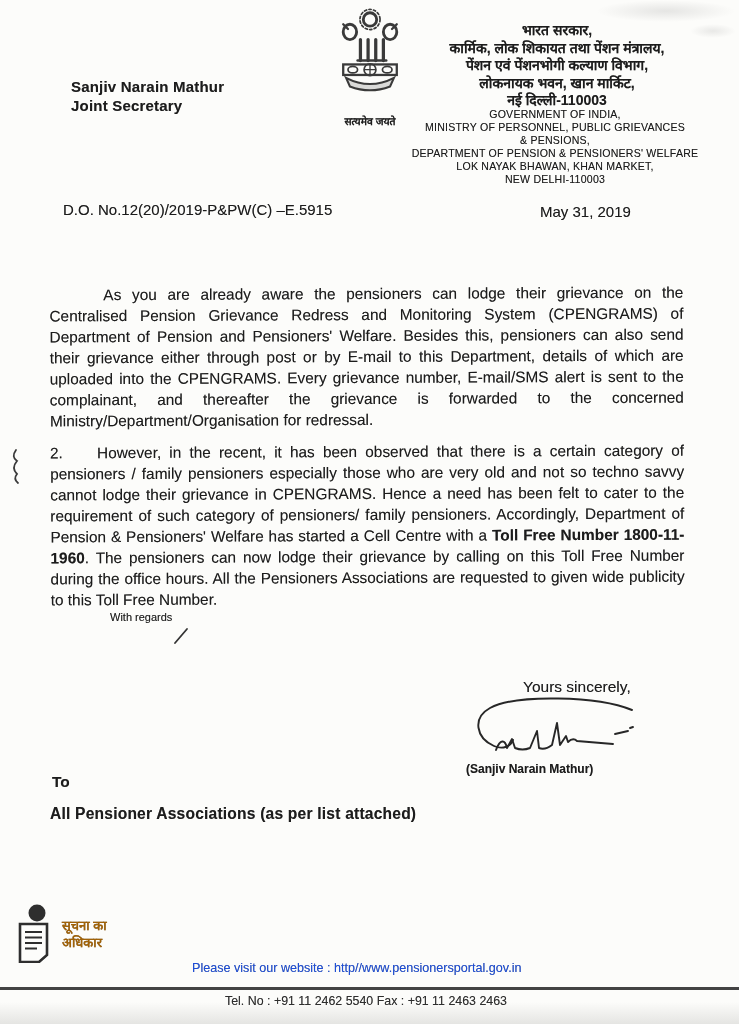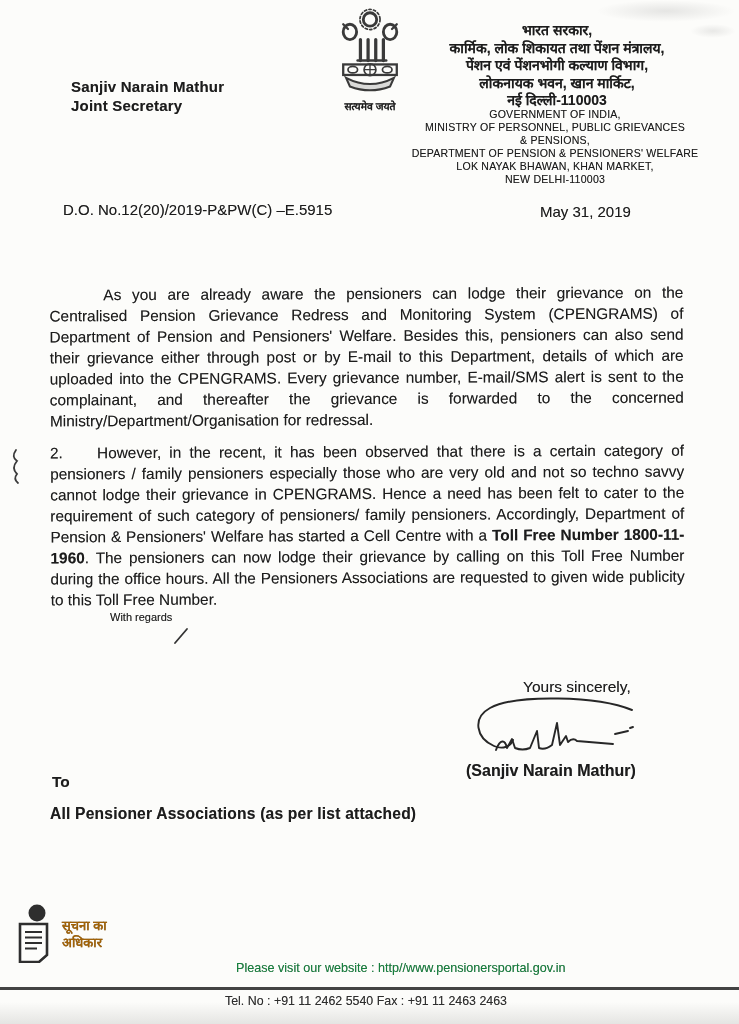--- a/index.html
+++ b/index.html
@@ -7,50 +7,50 @@
     position:relative; width:739px; height:1024px; margin:0 auto;
     background:#fcfcfa; overflow:hidden;
     font-family:"Liberation Sans","DejaVu Sans",sans-serif;
     color:#1c1c1c;
   }
   .ink{ text-shadow:0 0 .5px rgba(30,30,30,.45); }
   
   .sender{ position:absolute; left:63px; top:77px; font-size:15px; font-weight:700; line-height:19px; letter-spacing:.2px;margin-left:8px;}
   .emblem{ position:absolute; left:334px; top:8px; width:72px; text-align:center;}
   .emblem svg{ display:block; margin:0 auto; opacity:.92;}
-  .motto{ font-size:10.5px; font-weight:700; margin-top:3px; white-space:nowrap;}
+  .motto{ font-size:10.5px; font-weight:700; margin-top:18px; white-space:nowrap;}
   .hindi-head{ position:absolute; left:392px; top:22px; width:330px; text-align:center;
                font-size:14px; font-weight:700; line-height:17.5px; white-space:nowrap;}
   .eng-head{ position:absolute; left:385px; top:108px; width:340px; text-align:center;
              font-size:10.6px; font-weight:400; line-height:13px; letter-spacing:.2px;}
   .refline{ position:absolute; left:63px; top:201px; font-size:15px;}
   .dateline{ position:absolute; left:540px; top:203px; font-size:15px;}
   
   .body-text{ position:absolute; left:50px; top:283px; width:634px;
               font-size:15.4px; line-height:21px; text-align:justify; transform:rotate(-.25deg);}
   .body-text p{ margin:0;}
   .p1{ text-indent:54px;}
   .p2{ margin-top:11px !important;}
   .p2num{ display:inline-block; width:47px; text-indent:0;}
   .bold-seg{ font-weight:700;}
   
   .regards{ position:absolute; left:110px; top:611px; font-size:11px;}
   .regards-slash{ position:absolute; left:171px; top:626px;}
   .sincerely{ position:absolute; left:523px; top:678px; font-size:15.5px;}
   .signature{ position:absolute; left:468px; top:694px;}
-  .signatory{ position:absolute; left:466px; top:762px; font-size:16px; font-weight:700;}
+  .signatory{ position:absolute; left:466px; top:762px; font-size:12px; font-weight:700;}
   .to-label{ position:absolute; left:52px; top:773px; font-size:15.5px; font-weight:700;}
   .recipient{ position:absolute; left:50px; top:805px; font-size:15.6px; font-weight:700; letter-spacing:.2px;}
   
   .scribble{ position:absolute; left:6px; top:447px;}
   
   .rti{ position:absolute; left:10px; top:903px;}
   .rti-text{ position:absolute; left:62px; top:918px; font-size:13px; font-weight:700; line-height:16.5px; color:#a16207;}
   
-  .website{ position:absolute; left:192px; top:961px; font-size:12.6px; color:#15803d;margin-left:44px;}
+  .website{ position:absolute; left:192px; top:961px; font-size:12.6px; color:#1d4ed8;}
   .rule{ position:absolute; left:0; top:987px; width:739px; height:3px; background:#222; opacity:.85;}
   .telfax{ position:absolute; left:225px; top:994px; font-size:12.4px; color:#2e2e2e;}
   
   .smudge-a{ position:absolute; left:596px; top:0; width:140px; height:22px;
              background:radial-gradient(ellipse at center, rgba(90,90,90,.14), transparent 70%);}
   .smudge-b{ position:absolute; left:690px; top:24px; width:46px; height:14px;
              background:radial-gradient(ellipse at center, rgba(90,90,90,.12), transparent 70%);}
   .bottom-shade{ position:absolute; left:0; bottom:0; width:739px; height:22px;
              background:linear-gradient(rgba(0,0,0,0), rgba(60,60,55,.12));}
 </style>

